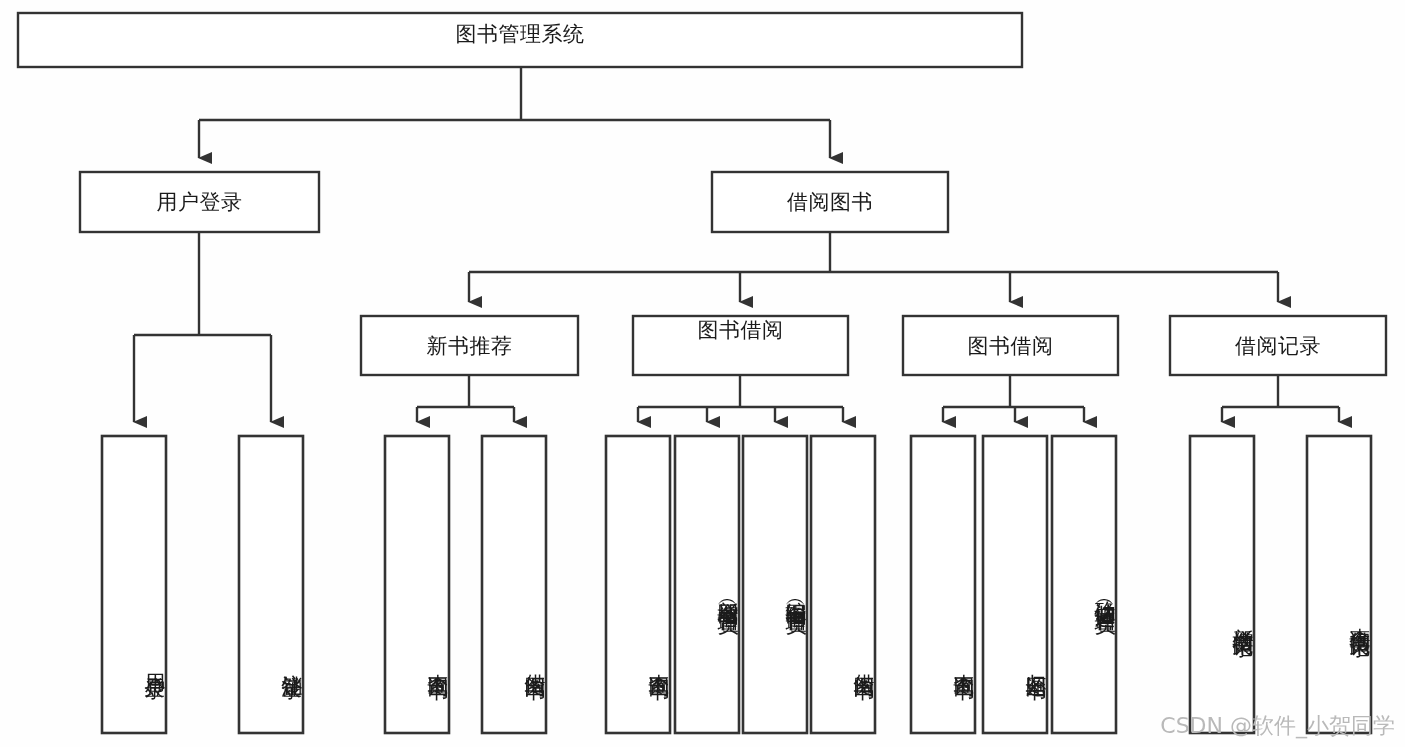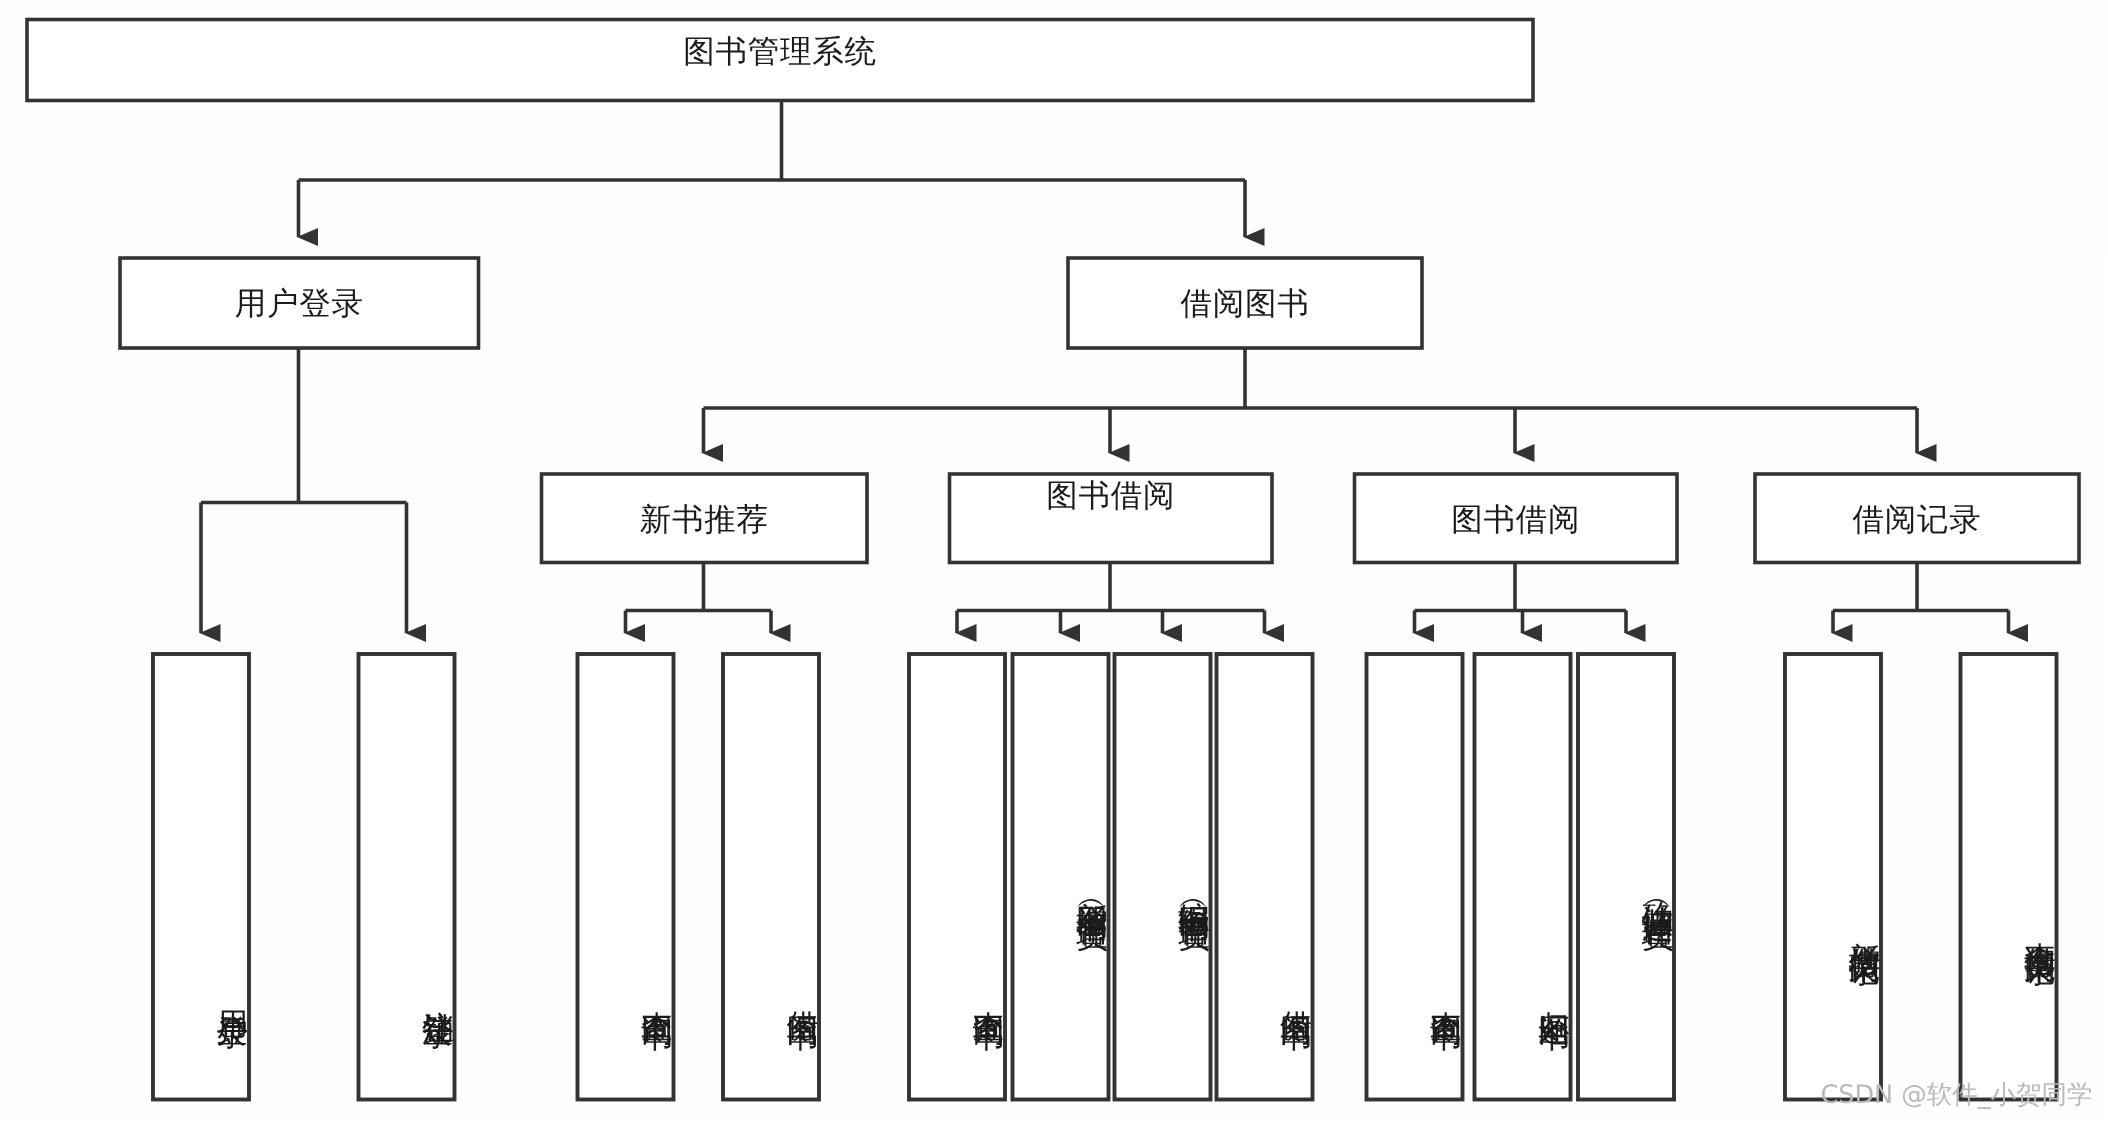--- a/index.html
+++ b/index.html
@@ -69,21 +69,21 @@
     line-height: 1.12;
     font-family: "DejaVu Sans", "Liberation Sans", sans-serif;
     letter-spacing: 2px;
     pointer-events: none;
   }
   .watermark {
     position: absolute;
     right: 10px;
     bottom: 6px;
     color: #b9b9b9;
-    font-size: 17px;
+    font-size: 22px;
     font-family: "DejaVu Sans", "Liberation Sans", sans-serif;
     white-space: nowrap;
   }
 </style>
 </head>
 <body>
 
 <div id="diagram-root">
 
   <svg class="flow" viewBox="0 0 1405 747">

